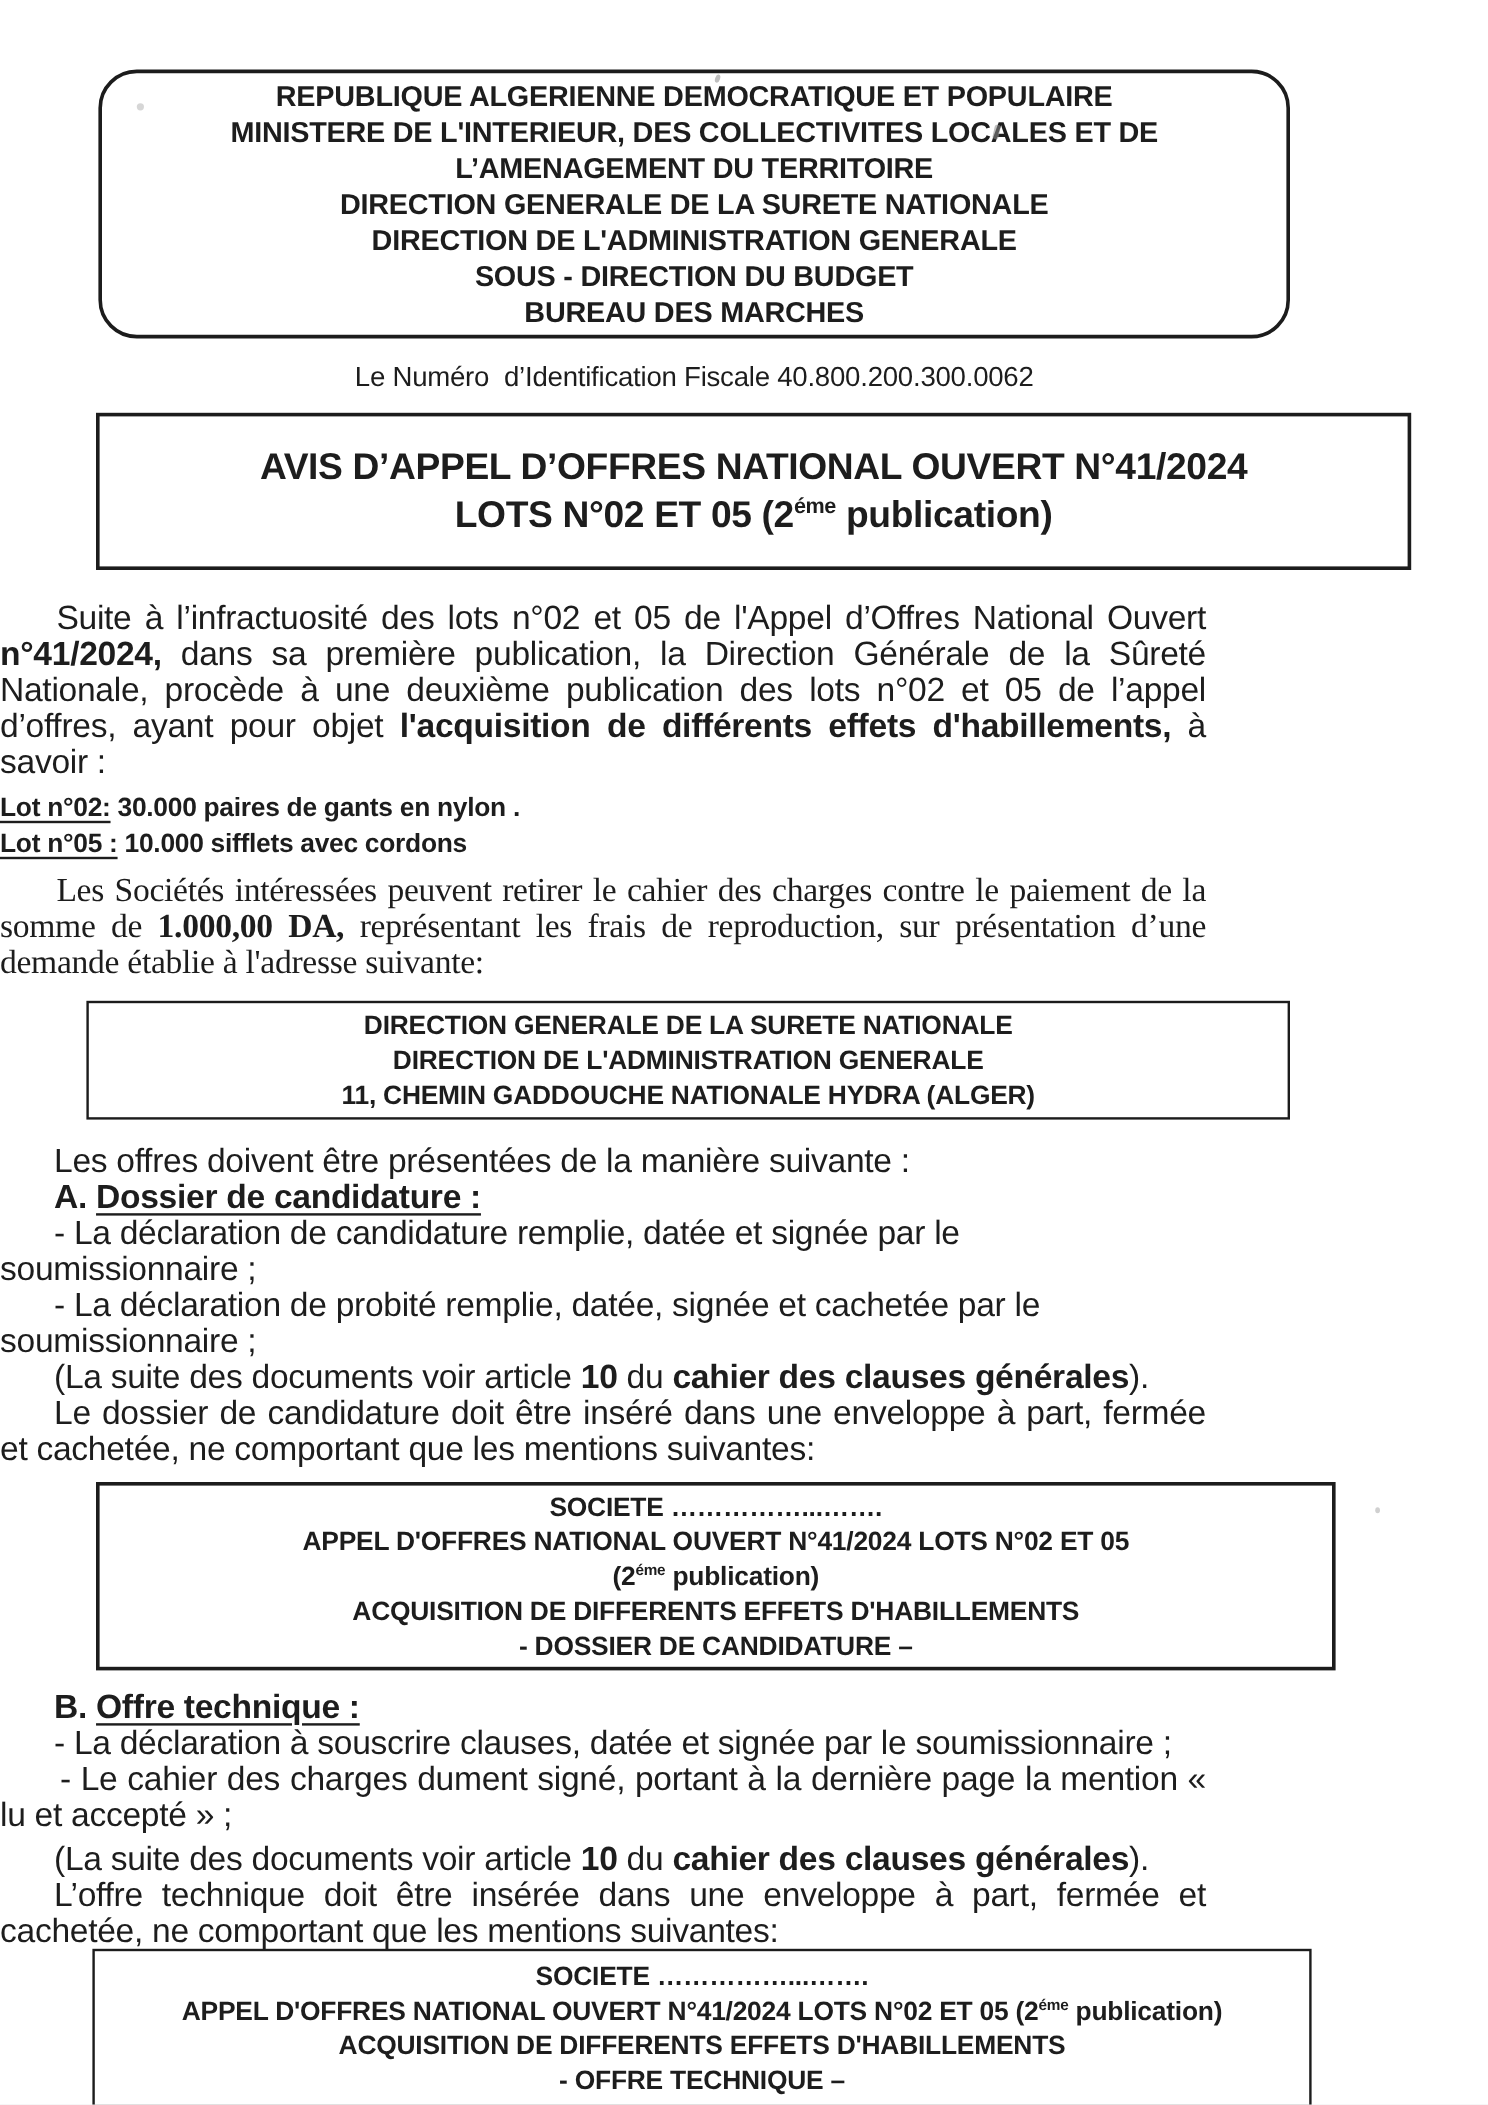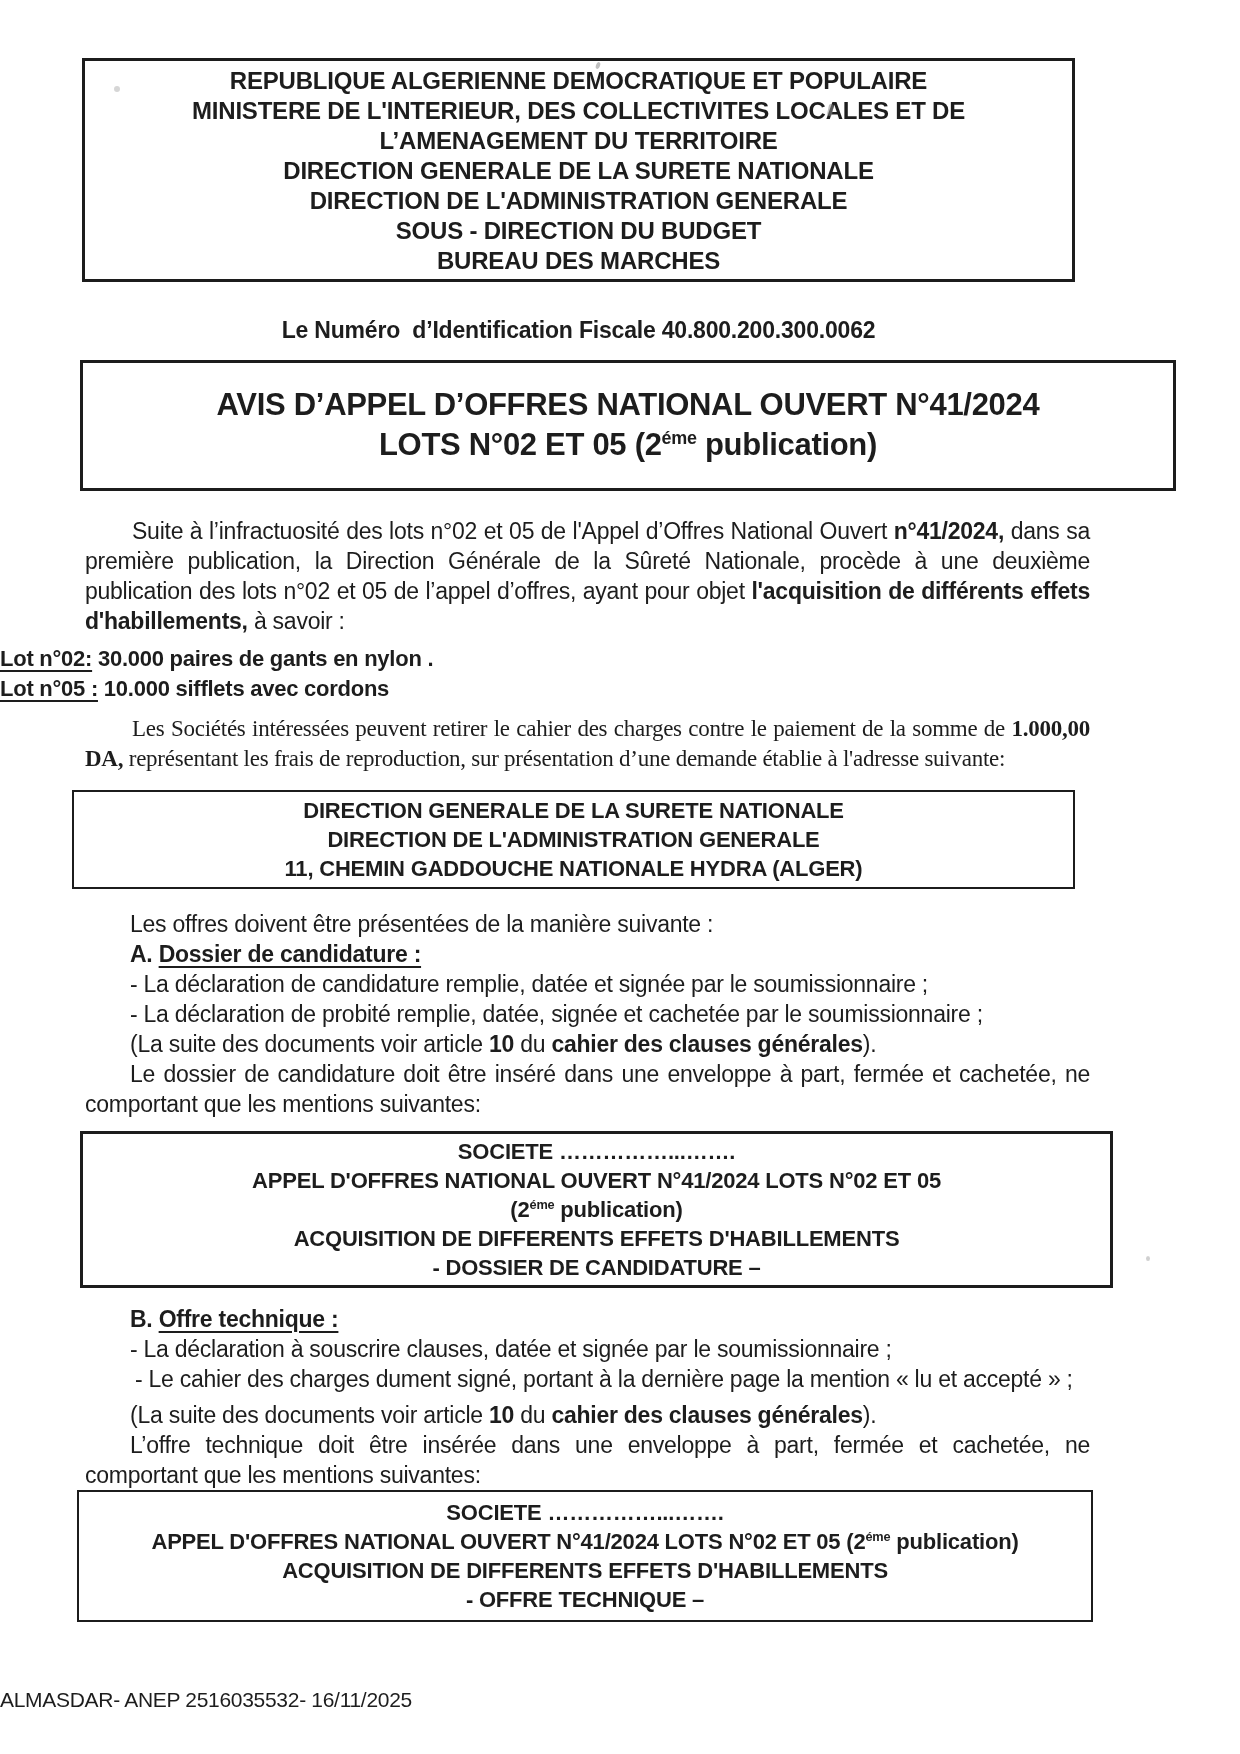--- a/index.html
+++ b/index.html
@@ -11,32 +11,32 @@
     overflow:hidden;
     font-family:"Liberation Sans","DejaVu Sans",sans-serif;
     color:#1d1d1d;
     box-sizing:border-box;
     padding-top:58px;
   }
   .box{border:3px solid #1c1c1c;box-sizing:border-box;background:#fff;}
 
   
   #box-header{margin-left:82px;width:993px;padding:5px 8px 3px;
-    font-weight:bold;font-size:24px;line-height:30px;text-align:center;letter-spacing:-0.2px;}
+    font-weight:bold;font-size:24px;line-height:30px;text-align:center;letter-spacing:-0.2px;border-radius:32px;}
 
-  #fiscal{margin-left:82px;width:993px;margin-top:34px;
-    font-weight:bold;font-size:23px;line-height:28px;text-align:center;white-space:pre-wrap;letter-spacing:-0.2px;}
+  #fiscal{margin-left:82px;width:993px;margin-top:18px;
+    font-weight:normal;font-size:23px;line-height:28px;text-align:center;white-space:pre-wrap;letter-spacing:-0.2px;}
 
   
   #box-title{margin-left:80px;width:1096px;margin-top:16px;
     padding:22px 10px 23px;text-align:center;
     font-weight:bold;font-size:31px;line-height:40px;letter-spacing:-0.3px;}
 
   
-  .bodytext{margin-left:85px;width:1005px;font-size:23px;line-height:30px;letter-spacing:-0.25px;}
+  .bodytext{width:1005px;font-size:28px;line-height:30px;letter-spacing:-0.25px;}
   .para{text-align:justify;text-indent:47px;}
   #para-intro{margin-top:25px;}
   #lots{margin-top:8px;width:947px;font-weight:bold;font-size:22px;line-height:30px;letter-spacing:-0.25px;}
   .lot-label{text-decoration:underline;text-decoration-thickness:2px;text-underline-offset:4px;}
   #para-retrait{margin-top:10px;font-family:Liberation Serif, serif;}
 
   
   #box-address{margin-left:72px;width:1003px;margin-top:16px;border-width:2px;
     padding:4px 6px;text-align:center;font-weight:bold;font-size:22px;line-height:29px;letter-spacing:-0.2px;}
 

